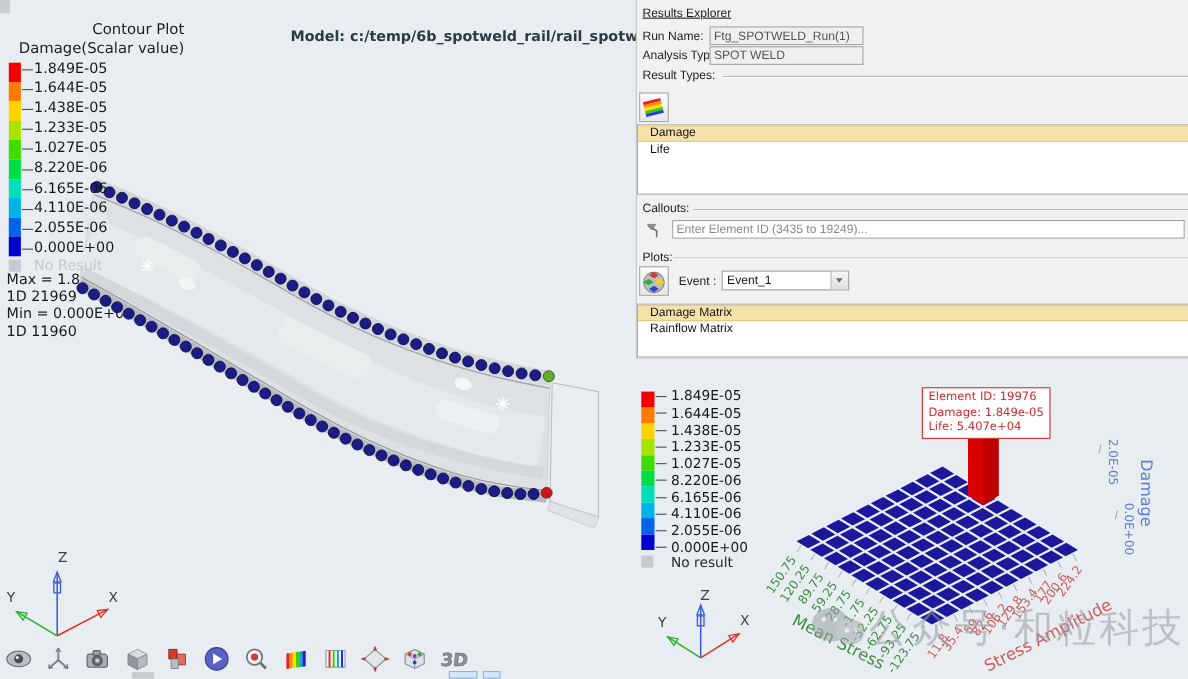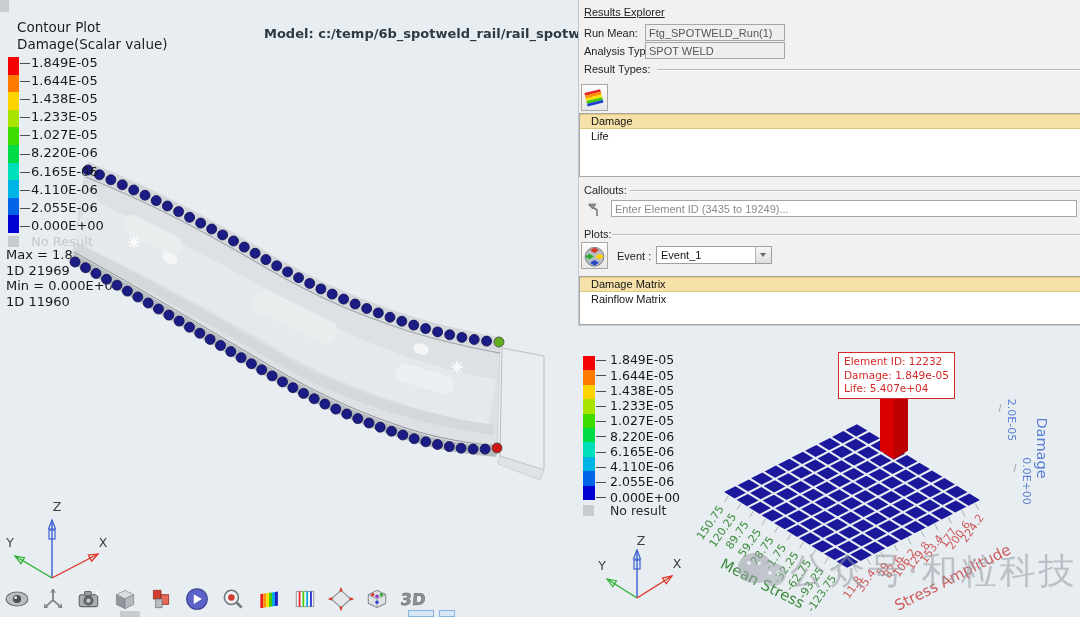--- a/index.html
+++ b/index.html
@@ -1,20 +1,20 @@
 <!DOCTYPE html>
 <html><head>
 <meta charset="utf-8">
 <style>
   html,body{margin:0;padding:0;}
   body{width:1080px;height:617px;overflow:hidden;background:#e8edf2;font-family:"Liberation Sans",sans-serif;}
   .stage{position:absolute;left:0;top:0;width:1080px;height:617px;}
   .abs{position:absolute;}
   
-  .contour-header{left:17px;top:19px;font-family:"DejaVu Sans",sans-serif;font-size:13.5px;color:#1b1f23;line-height:17px;}
+  .contour-header{left:17px;top:19px;font-family:"DejaVu Sans",sans-serif;font-size:13.5px;color:#1b1f23;line-height:17px;text-align:right;}
   .model-title{left:264px;top:26px;width:320px;font-family:"DejaVu Sans",sans-serif;font-size:13px;font-weight:bold;color:#2d3a44;white-space:nowrap;}
   .stats{left:6px;top:247px;font-family:"DejaVu Sans",sans-serif;font-size:13px;color:#16191c;line-height:15.5px;white-space:nowrap;}
   .legend-label{position:absolute;font-family:"DejaVu Sans",sans-serif;color:#16191c;white-space:nowrap;}
   .legend-tick{position:absolute;background:#4a4e52;height:1px;}
   .legend-band{width:100%;}
   .noresult-faded{color:#c3c8cc;}
   .noresult-normal{color:#26292c;}
   .corner-strip{left:0;top:0;width:9px;height:12px;background:#c9ced3;}
   
   .side-panel{left:578px;top:0;width:502px;height:326px;background:#f1f1f2;border-left:1px solid #c2c7cb;border-bottom:1px solid #c4c9cd;box-sizing:border-box;}
@@ -295,21 +295,21 @@
     </div>
 
   <div class="abs" style="left:120px;top:611px;width:20px;height:6px;background:#c8ccd0;"></div>
   <div class="abs partial" style="left:408px;top:610px;width:26px;height:7px;"></div>
   <div class="abs partial" style="left:439px;top:610px;width:16px;height:7px;"></div>
 
   <div class="abs side-panel"></div>
 
   <div class="abs pn-label" style="left:584px;top:6px;text-decoration:underline;">Results Explorer</div>
 
-  <div class="abs pn-label" style="left:584px;top:27px;">Run Mean:</div>
+  <div class="abs pn-label" style="left:584px;top:27px;">Run Name:</div>
   <input class="pn-input" style="left: 645px; top: 24px; width: 140px;" readonly="" value="Ftg_SPOTWELD_Run(1)">
 
   <div class="abs pn-label" style="left:584px;top:45px;">Analysis Type:</div>
   <input class="pn-input" style="left: 645px; top: 42px; width: 140px;" readonly="" value="SPOT WELD">
 
   <div class="abs pn-label" style="left:584px;top:63px;">Result Types:</div>
   <div class="abs pn-sep" style="left:657px;top:69px;width:423px;"></div>
 
   <div class="icon-btn abs" style="left:581px;top:84px;">
     <svg width="25" height="25" viewBox="0 0 20 20">
@@ -541,21 +541,21 @@
       <line x1="341" y1="64" x2="339" y2="72" stroke="#9aa0a5" stroke-width="0.9"></line>
       <line x1="356" y1="124" x2="354" y2="132" stroke="#9aa0a5" stroke-width="0.9"></line>
       <text x="348" y="80" font-size="11" fill="#5b7fd4" text-anchor="middle" transform="rotate(90 348 80)" font-family="DejaVu Sans, sans-serif">2.0E-05</text>
       <text x="363" y="141" font-size="11" fill="#5b7fd4" text-anchor="middle" transform="rotate(90 363 141)" font-family="DejaVu Sans, sans-serif">0.0E+00</text>
       <text x="377" y="108" font-size="14.5" fill="#5b7fd4" text-anchor="middle" transform="rotate(90 377 108)" font-family="DejaVu Sans, sans-serif">Damage</text>
       <text x="100" y="248" font-size="15" fill="#3c8c3c" text-anchor="middle" transform="rotate(27 100 248)" font-family="DejaVu Sans, sans-serif">Mean Stress</text>
       <text x="295" y="242" font-size="15" fill="#cd5b5b" text-anchor="middle" transform="rotate(-27 295 242)" font-family="DejaVu Sans, sans-serif">Stress Amplitude</text>
     </svg>
 
   <div class="abs anno">
-    <div>Element ID: 12232</div>
+    <div>Element ID: 19976</div>
     <div>Damage: 1.849e-05</div>
     <div>Life: 5.407e+04</div>
   </div>
 
   <svg id="triadPlot" class="abs" style="left:585px;top:535px;" width="110" height="82" viewBox="0 0 110 82">
       <line x1="52" y1="63" x2="52" y2="15" stroke="#3a5fd0" stroke-width="1.4"></line>
       <polygon points="52,15 55.5,24 48.5,24" fill="none" stroke="#3a5fd0" stroke-width="1.2"></polygon>
       <line x1="52" y1="63" x2="22" y2="44" stroke="#2ab02a" stroke-width="1.4"></line>
       <polygon points="22,44 31.476053964133264,45.858601966219304 27.73068939584285,51.77233549509891" fill="none" stroke="#2ab02a" stroke-width="1.2"></polygon>
       <line x1="52" y1="63" x2="87" y2="41" stroke="#e03222" stroke-width="1.4"></line>

